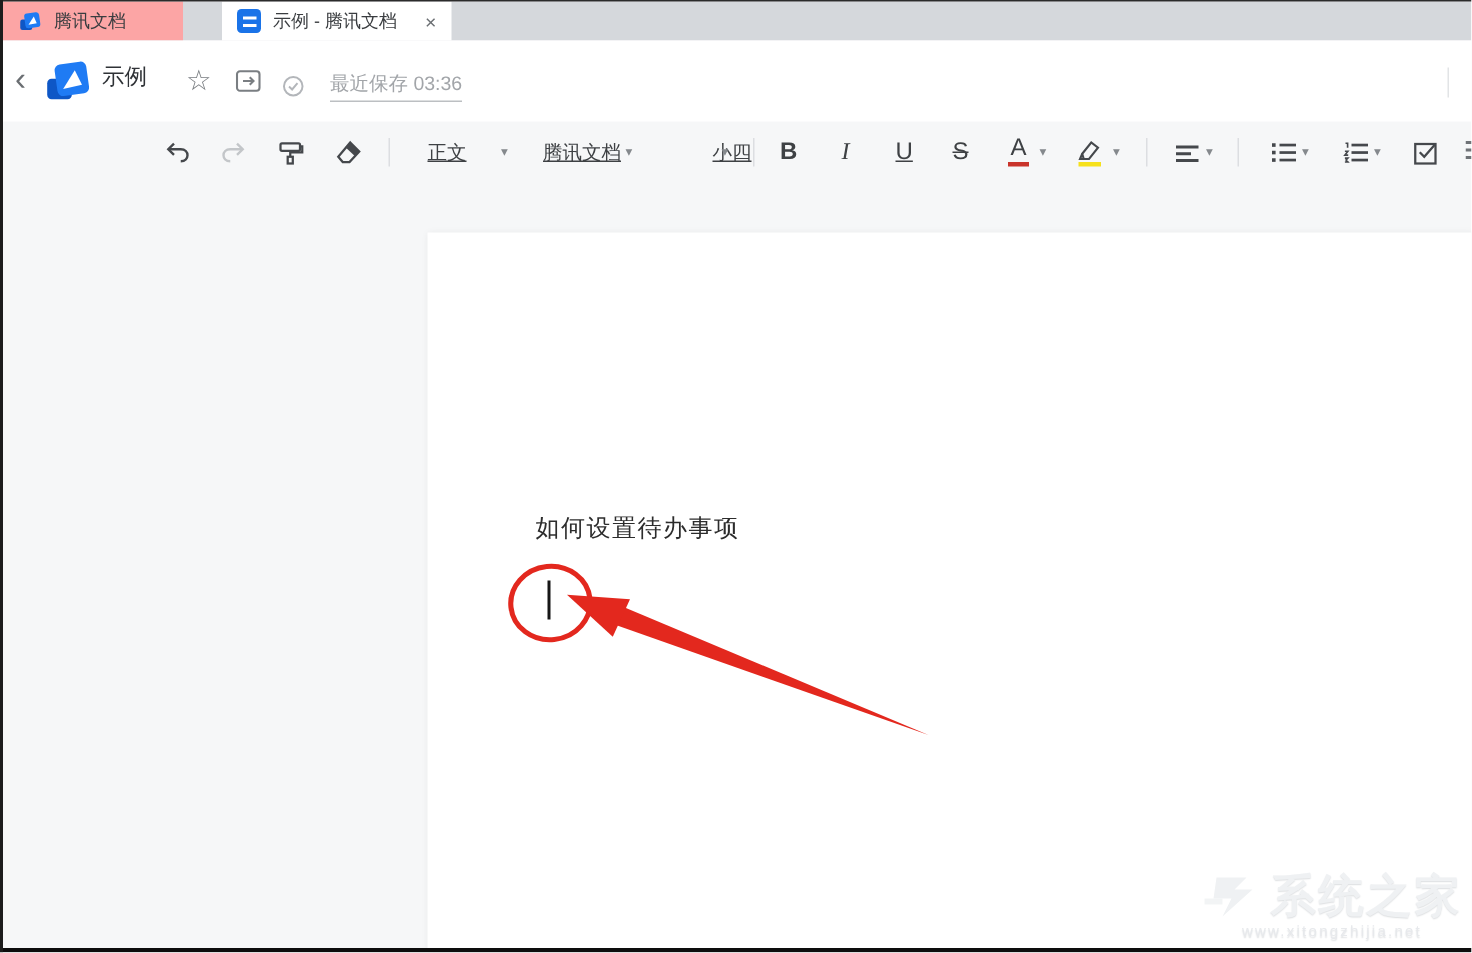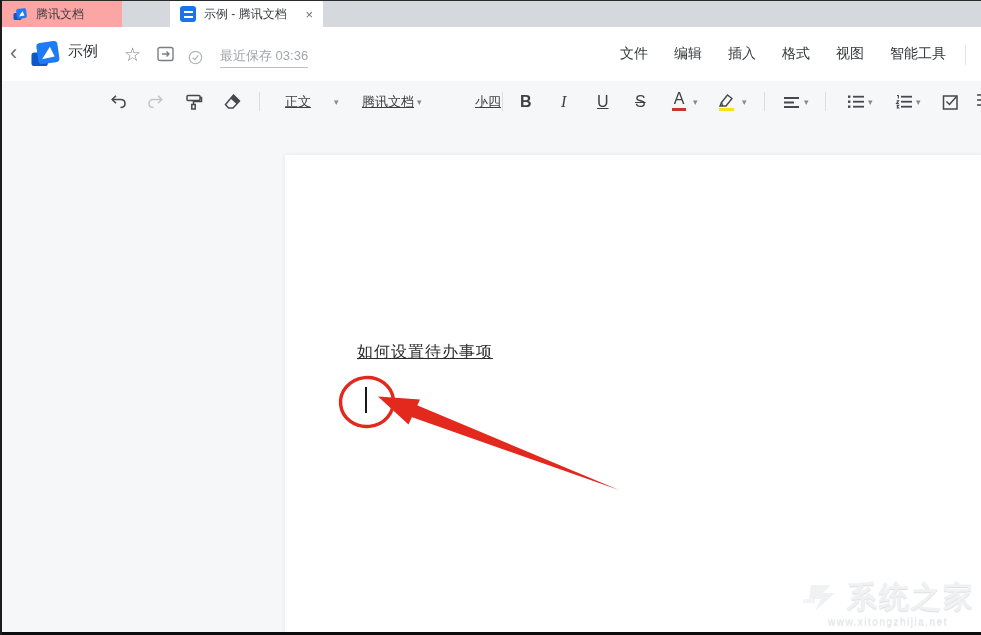--- a/index.html
+++ b/index.html
@@ -10,21 +10,21 @@
     border-left:2px solid #1c1c1c;
     background:#f6f7f8;
   }
   .topline { position:absolute; left:0; top:0; width:981px; height:1px; background:#2b2b2b; z-index:9; }
   .bottomline { position:absolute; left:0; bottom:0; width:981px; height:3px; background:#0d0d0d; z-index:9; }
 
   
   .tabbar { position:absolute; left:0; top:1px; width:979px; height:26px; background:#d5d8dc; }
   .tab { position:absolute; top:0; height:26px; display:flex; align-items:center; padding:0 10px; cursor:default; }
   .tab1 { left:0; width:120px; background:#fca5a5; }
-  .tab2 { left:168px; width:153px; background:#ffffff; }
+  .tab2 { left:146px; width:153px; background:#ffffff; }
   .tab-title { font-size:12px; color:#3a3d40; margin-left:8px; white-space:nowrap; }
   .tab-close { margin-left:auto; font-size:13px; color:#6b6f73; padding-left:6px; }
   .doclist-ic { width:16px; height:16px; border-radius:3px; background:#1a73e8; flex:none;
                 display:flex; flex-direction:column; justify-content:center; align-items:center; gap:3px; }
   .doclist-ic i { display:block; width:9px; height:2px; background:#fff; }
 
   
   .header { position:absolute; left:0; top:27px; width:979px; height:54px; background:#fff; }
   .back { position:absolute; left:8px; top:14px; font-size:22px; color:#6a6e72; line-height:24px; }
   .hlogo { position:absolute; left:27px; top:13px; }
@@ -51,21 +51,21 @@
   .fontcolor { display:flex; flex-direction:column; align-items:center; line-height:14px; }
   .fontcolor .bar { width:14px; height:3px; background:#c9342b; margin-top:2px; }
   .hl { display:flex; flex-direction:column; align-items:center; }
   .hl .bar { width:15px; height:3px; background:#f6e11c; margin-top:1px; }
   .edge-sliver { position:absolute; left:975px; top:13px; width:6px; height:14px; overflow:hidden; }
   .edge-sliver i { display:block; width:10px; height:2px; background:#6f7377; margin-bottom:3px; }
 
   
   .page { position:absolute; left:283px; top:155px; width:698px; height:480px; background:#fff;
           box-shadow:0 0 5px rgba(0,0,0,0.07); }
-  .doc-heading { position:absolute; left:355px; top:342px; font-size:16px; color:#2c2c2c; letter-spacing:1px;text-decoration:underline; }
+  .doc-heading { position:absolute; left:355px; top:342px; font-size:16px; color:#2c2c2c; letter-spacing:1px; }
   .cursor { position:absolute; left:363px; top:387px; width:2px; height:26px; background:#161616; }
 
   .annotation { position:absolute; left:0; top:0; pointer-events:none; z-index:5; }
 
   
   .watermark { position:absolute; right:6px; bottom:8px; text-align:center; z-index:4; }
   .wm-row { display:flex; align-items:center; gap:6px; }
   .wm-name { font-size:30px; font-weight:bold; color:#eff1f3; text-shadow:0 1px 1px #dcdee0, 0 -1px 1px #ffffff; letter-spacing:2px; }
   .wm-url { font-size:10px; color:#e7e9ec; letter-spacing:1.5px; text-shadow:0 1px 1px #dfe1e3; margin-top:-2px; }
   svg { display:block; }
@@ -112,28 +112,20 @@
         <path d="M5 8 H12 M9.5 5.5 L12 8 L9.5 10.5"></path>
       </svg>
     </span>
     <span class="savegrp">
       <svg width="15" height="15" viewBox="0 0 16 16" fill="none" stroke="#b3b6ba" stroke-width="1.4">
         <circle cx="8" cy="8" r="6.6"></circle>
         <path d="M5 8.2 L7.2 10.3 L11 5.8"></path>
       </svg>
       <span class="save-status">最近保存 03:36</span>
     </span>
-    <div class="menubar">
-      <span class="menu-item">文件</span>
-      <span class="menu-item">编辑</span>
-      <span class="menu-item">插入</span>
-      <span class="menu-item">格式</span>
-      <span class="menu-item">视图</span>
-      <span class="menu-item">智能工具</span>
-    </div>
     <div class="hdr-divider"></div>
   </div>
 
   <div class="toolbar">
     <span class="titem" style="left:106px">
       <svg width="20" height="18" viewBox="0 0 20 18" fill="none" stroke="#45484c" stroke-width="1.6">
         <path d="M4.5 6.5 H12.5 C18.5 6.5 18.5 14.5 12.5 14.5"></path>
         <path d="M8 2.8 L4.2 6.5 L8 10.2"></path>
       </svg>
     </span>

